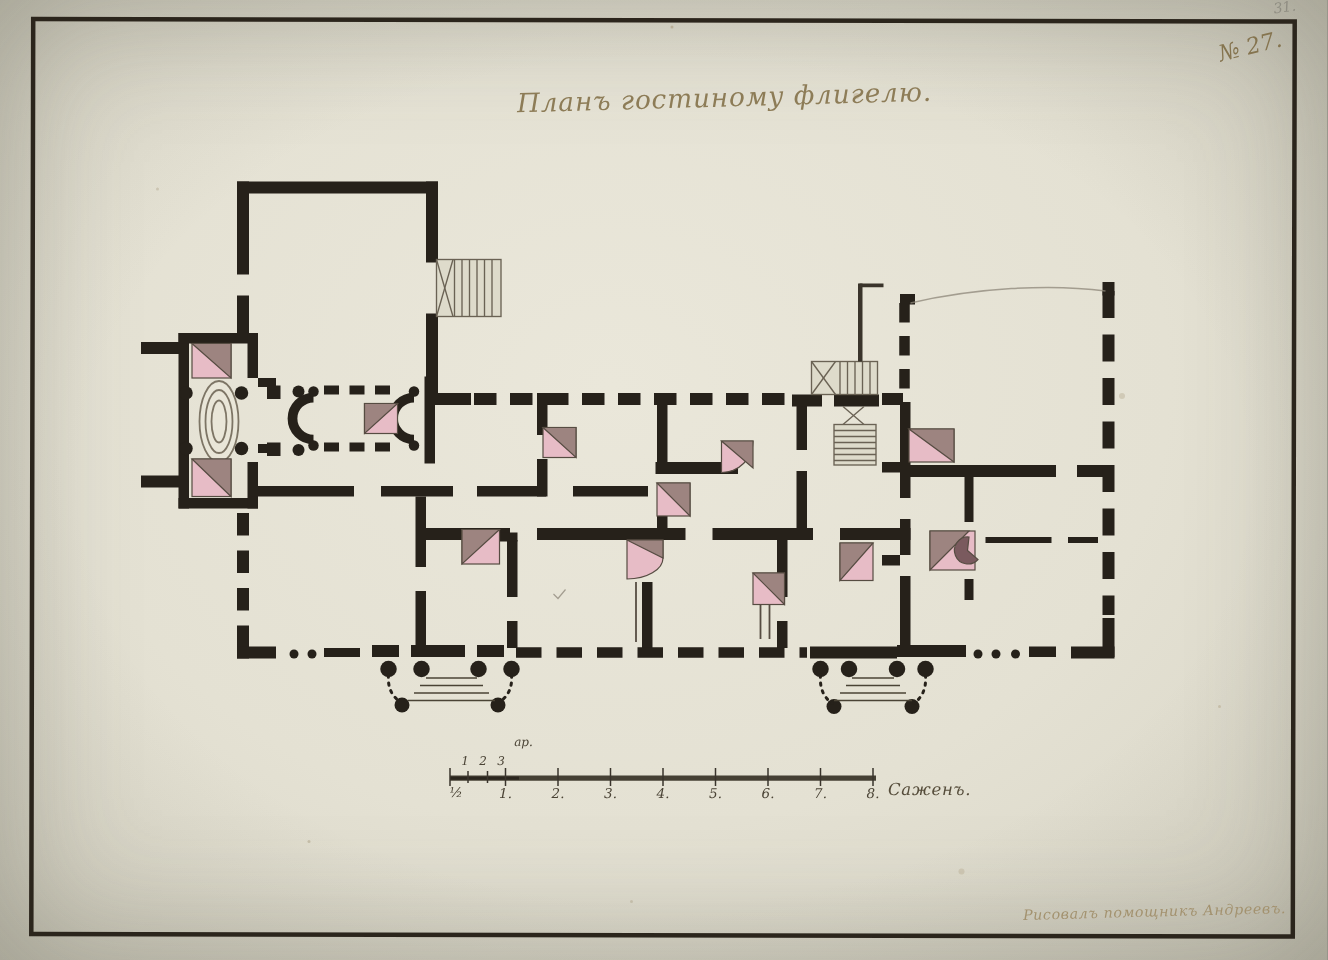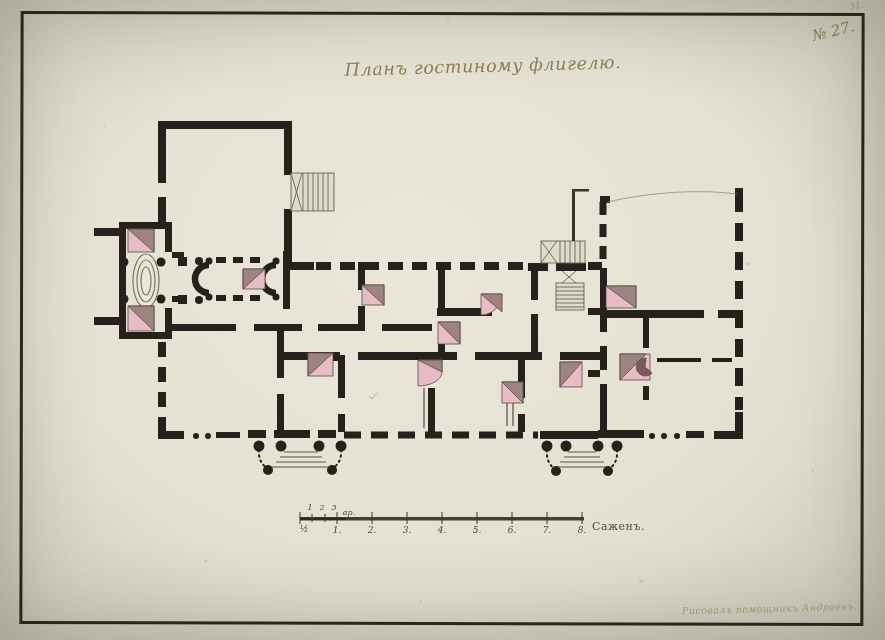--- a/index.html
+++ b/index.html
@@ -17,21 +17,21 @@
   .catalog-number{position:absolute;left:812px;top:22px;transform:rotate(-14deg);
     font-size:15px;color:#85744f;}
   .pencil-number{position:absolute;left:849px;top:0px;transform:rotate(-8deg);
     font-size:9.5px;color:#8f8d82;font-style:italic;}
   .signature{position:absolute;right:28px;top:603px;transform:rotate(-1.5deg);
     font-size:9.5px;color:#a3926f;font-style:italic;letter-spacing:.4px;}
   .sb-label{position:absolute;transform:translateX(-50%);font-size:9px;
     font-style:italic;color:#4a4335;}
   .sb-label-sm{position:absolute;transform:translateX(-50%);font-size:8px;
     font-style:italic;color:#4a4335;}
-  .sb-unit{position:absolute;font-size:11px;color:#554c3a;letter-spacing:.5px;}
+  .sb-unit{position:absolute;font-size:11px;font-style:italic;color:#554c3a;letter-spacing:.5px;}
   svg{position:absolute;left:0;top:0;}
   .speckles{position:absolute;left:0;top:0;width:2px;height:2px;border-radius:50%;
     background:rgba(130,105,60,.0);
     box-shadow:570px 63px 0 1px rgba(150,120,70,.25),447px 17px 0 0 rgba(140,110,65,.3),
     747px 263px 0 1px rgba(130,110,70,.2),205px 560px 0 0 rgba(120,100,60,.25),
     420px 600px 0 0 rgba(120,100,60,.2),104px 125px 0 0 rgba(120,100,60,.2),
     640px 580px 0 1px rgba(140,115,70,.18),812px 470px 0 0 rgba(130,105,60,.22);}
 </style>
 </head>
 <body>
@@ -323,21 +323,21 @@
 
   <div class="pencil-number">31.</div>
   <div class="catalog-number hand">№ 27.</div>
   <div class="title hand">Планъ гостиному флигелю.</div>
   <div class="signature">Рисовалъ помощникъ Андреевъ.</div>
 
   <div>
     <span class="sb-label-sm" style="left:310px;top:503px">1</span>
     <span class="sb-label-sm" style="left:322px;top:503px">2</span>
     <span class="sb-label-sm" style="left:334px;top:503px">3</span>
-    <span class="sb-label-sm" style="left:349px;top:508px">ар.</span>
+    <span class="sb-label-sm" style="left:349px;top:490px">ар.</span>
     <span class="sb-label" style="left:304px;top:524px">½</span>
     <span class="sb-label" style="left:337px;top:525px">1.</span>
     <span class="sb-label" style="left:372px;top:525px">2.</span>
     <span class="sb-label" style="left:407px;top:525px">3.</span>
     <span class="sb-label" style="left:442px;top:525px">4.</span>
     <span class="sb-label" style="left:477px;top:525px">5.</span>
     <span class="sb-label" style="left:512px;top:525px">6.</span>
     <span class="sb-label" style="left:547px;top:525px">7.</span>
     <span class="sb-label" style="left:582px;top:525px">8.</span>
     <span class="sb-unit" style="left:592px;top:520px">Саженъ.</span>

